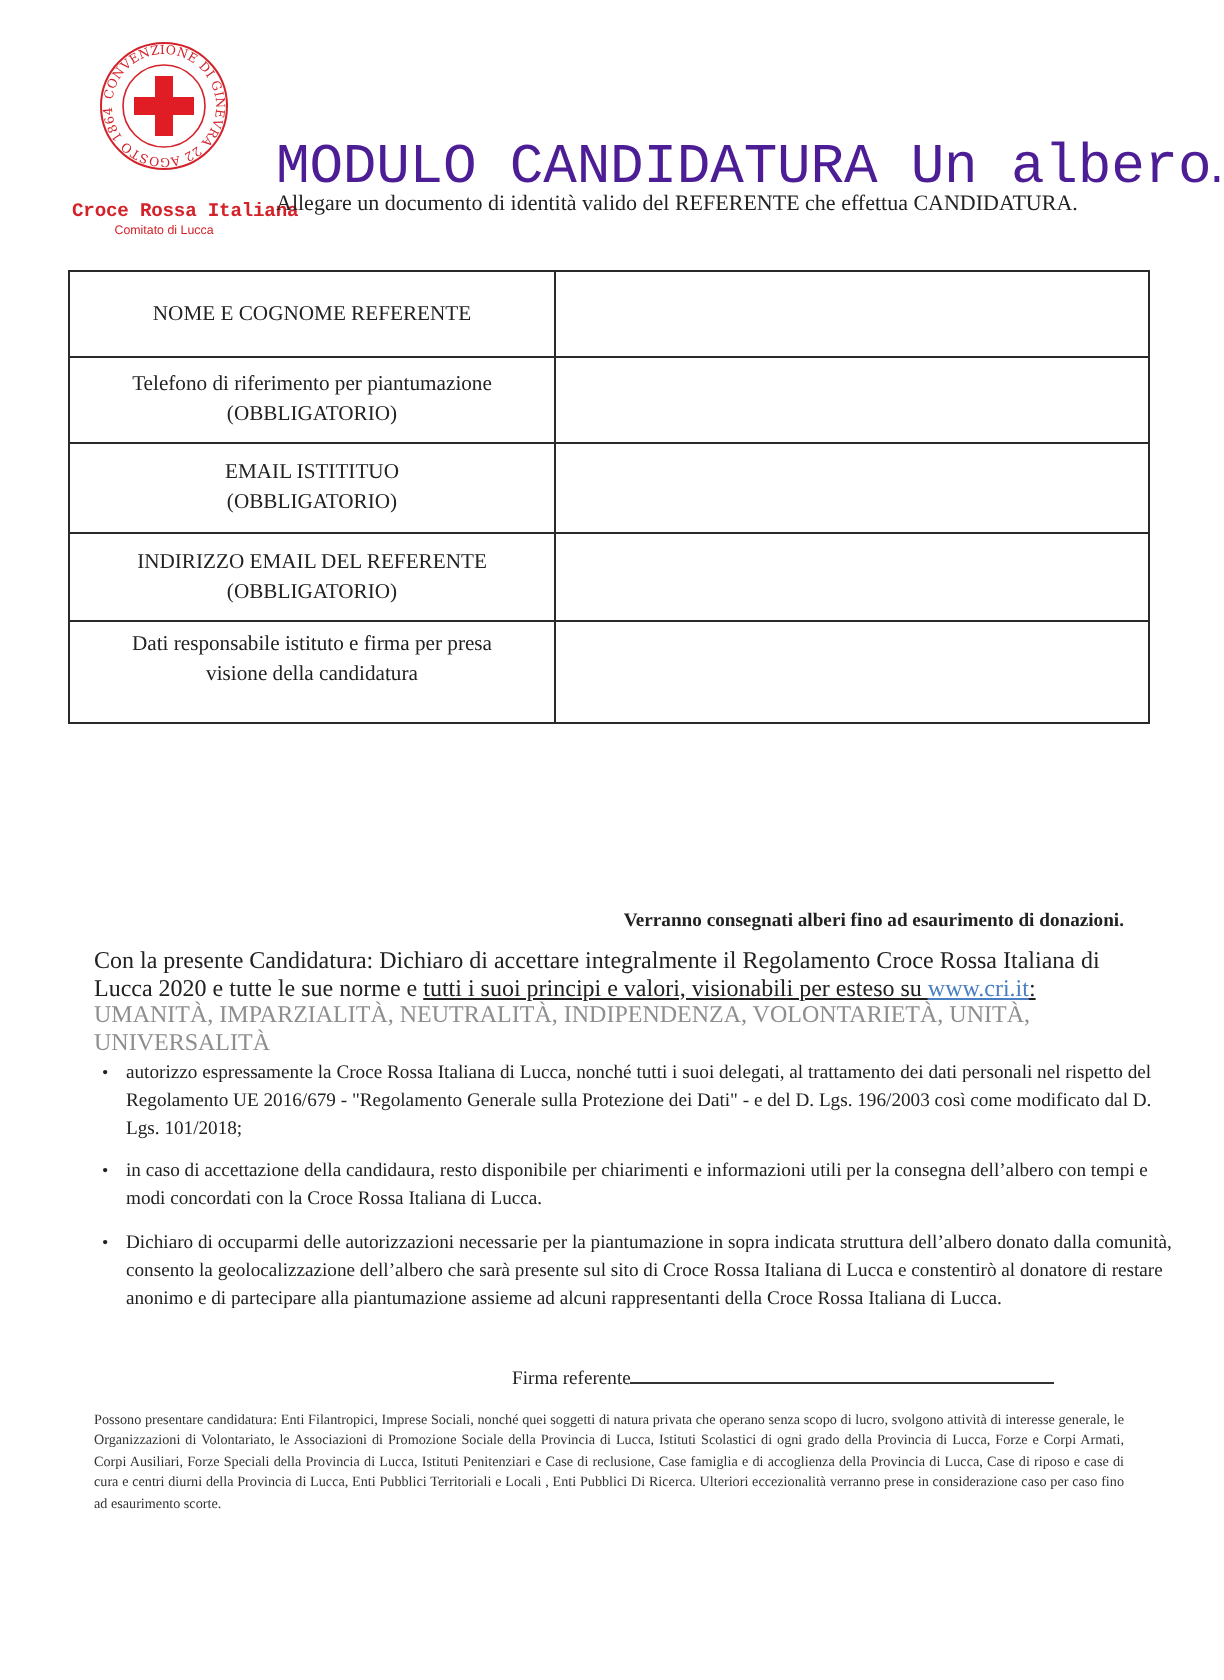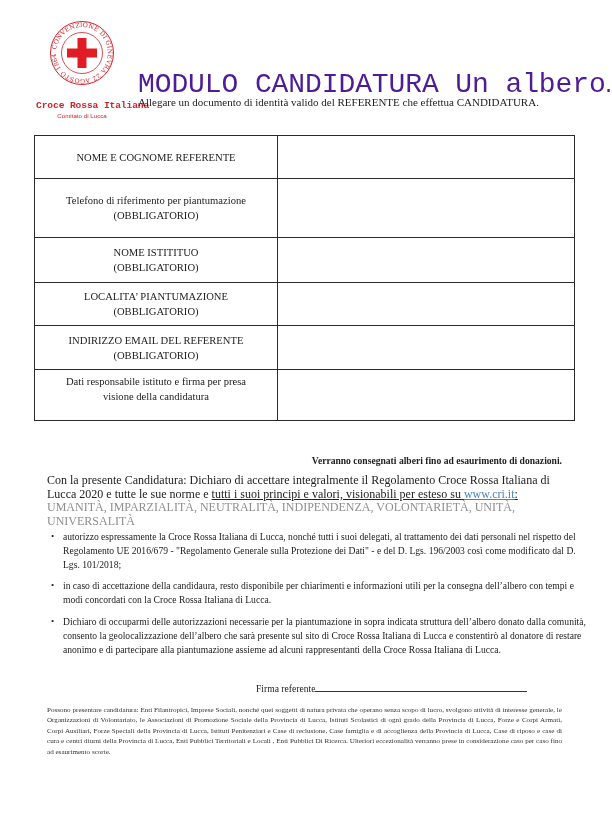--- a/index.html
+++ b/index.html
@@ -67,30 +67,26 @@
 
 <div class="title">MODULO CANDIDATURA Un albero…per Lucca</div>
 <div class="subtitle">Allegare un documento di identità valido del REFERENTE che effettua CANDIDATURA.</div>
 
 <table class="form">
   <tbody>
       <tr style="height:43px;">
     <td class="label"><span>NOME E COGNOME REFERENTE</span></td>
     <td class="value"></td>
   </tr>
-  <tr style="height:59px;">
+  <tr style="height:43px;">
     <td class="label"><span>Telefono di riferimento per piantumazione</span><br><span>(OBBLIGATORIO)</span></td>
     <td class="value"></td>
   </tr>
   <tr style="height:45px;">
-    <td class="label"><span>NOME ISTITITUO</span><br><span>(OBBLIGATORIO)</span></td>
-    <td class="value"></td>
-  </tr>
-  <tr style="height:43px;">
-    <td class="label"><span>LOCALITA’ PIANTUMAZIONE</span><br><span>(OBBLIGATORIO)</span></td>
+    <td class="label"><span>EMAIL ISTITITUO</span><br><span>(OBBLIGATORIO)</span></td>
     <td class="value"></td>
   </tr>
   <tr style="height:44px;">
     <td class="label"><span>INDIRIZZO EMAIL DEL REFERENTE</span><br><span>(OBBLIGATORIO)</span></td>
     <td class="value"></td>
   </tr>
   <tr style="height:51px;">
     <td class="label top"><span>Dati responsabile istituto e firma per presa</span><br><span>visione della candidatura</span></td>
     <td class="value"></td>
   </tr>

